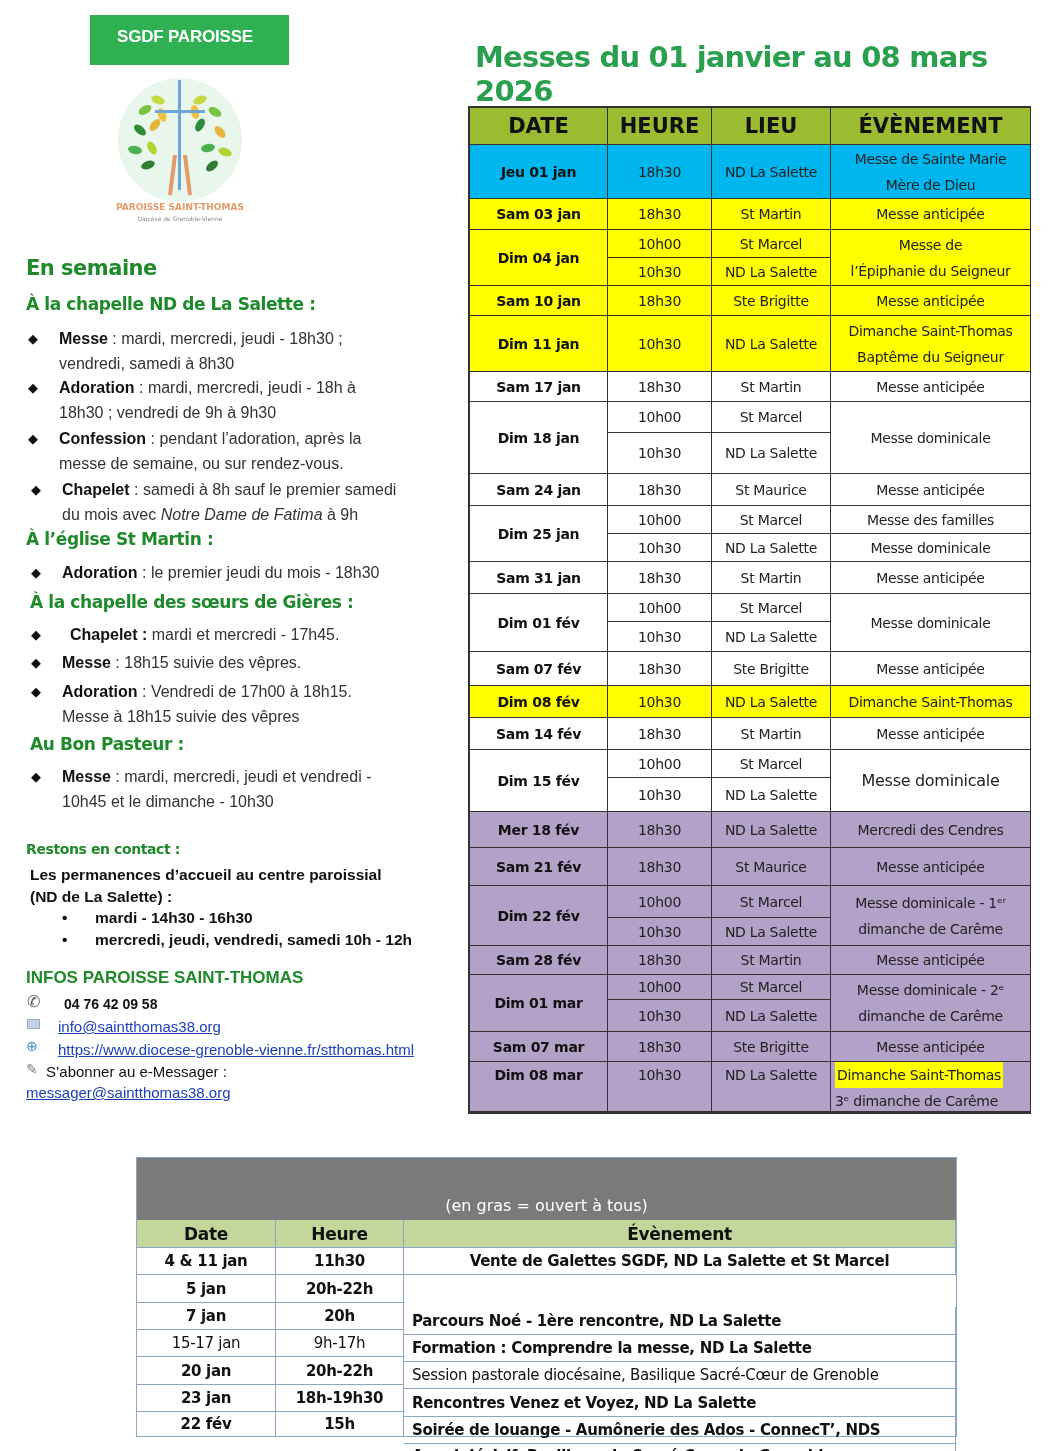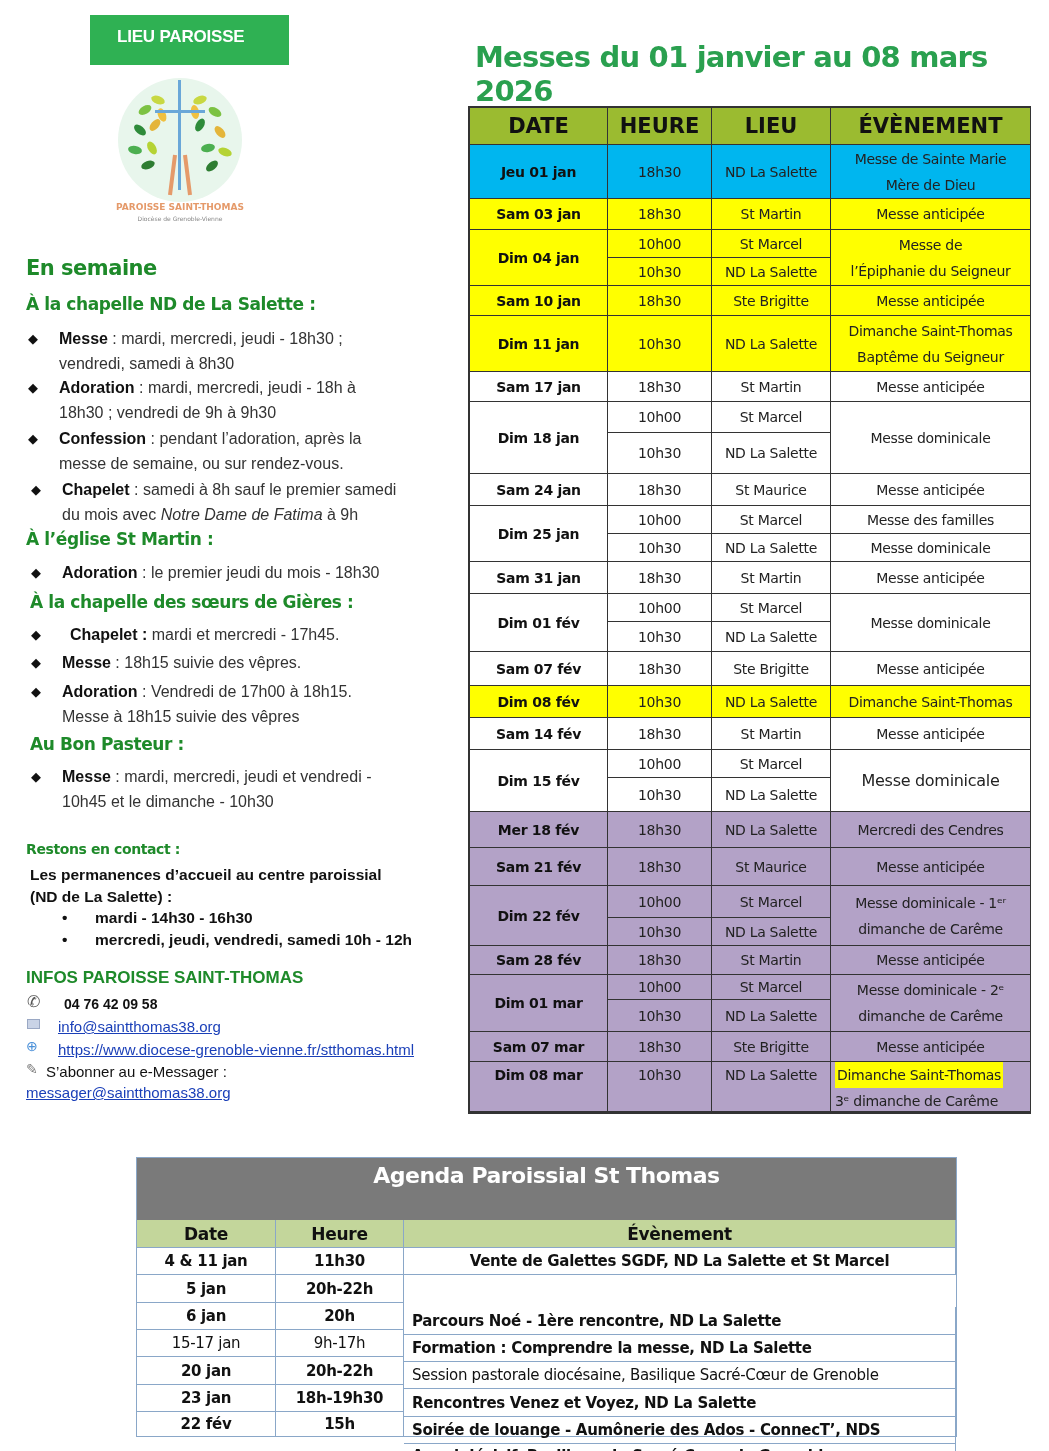--- a/index.html
+++ b/index.html
@@ -45,21 +45,21 @@
   .ag-title .t1 { font-size: 22px; font-weight: bold; padding-top: 5px; letter-spacing: -0.5px; }
   .ag-title .t2 { font-size: 16px; padding-top: 2px; margin-top: 36px; }
   .agc { position: absolute; border-right: 1.5px solid #8aa7c8; border-bottom: 1.5px solid #8aa7c8; display: flex; align-items: center; justify-content: center; font-family: "DejaVu Sans", sans-serif; font-size: 15px; color: #111; letter-spacing: -0.3px; }
   .agc.h { background: #c3d69b; font-size: 17px; font-weight: bold; }
   .agc.bold { font-weight: bold; }
   .agc.left { justify-content: flex-start; padding-left: 8px; margin-top: 32px; }
 </style>
 </head>
 <body>
 
-<div class="abs badge">LIEU PAROISSE</div>
+<div class="abs badge">SGDF PAROISSE</div>
 
 <div class="abs logo">
   <svg width="160" height="160" viewBox="0 0 160 160">
     <circle cx="80" cy="70" r="62" fill="#e8f6ec"></circle>
     <g fill="#7cc243">
       <ellipse cx="45" cy="40" rx="7" ry="4" transform="rotate(-30 45 40)"></ellipse>
       <ellipse cx="58" cy="30" rx="7" ry="4" transform="rotate(20 58 30)" fill="#c8d842"></ellipse>
       <ellipse cx="40" cy="60" rx="7" ry="4" transform="rotate(40 40 60)" fill="#2e8b3a"></ellipse>
       <ellipse cx="55" cy="55" rx="7" ry="4" transform="rotate(-50 55 55)" fill="#e4b53a"></ellipse>
       <ellipse cx="35" cy="80" rx="7" ry="4" transform="rotate(10 35 80)" fill="#4caf50"></ellipse>
@@ -318,33 +318,32 @@
     <div class="cell purple" style="left: 138px; top: 954px; width: 104px; height: 50px; align-items: flex-start;">10h30</div>
     <div class="cell purple" style="left: 242px; top: 954px; width: 119px; height: 50px; align-items: flex-start;">ND La Salette</div>
     <div class="cell purple" style="left: 361px; top: 954px; width: 200px; height: 50px; flex-direction: column; align-items: flex-start; justify-content: flex-start; padding-left: 4px;">
       <span class="hl">Dimanche Saint-Thomas</span>
       <span>3ᵉ dimanche de Carême</span>
     </div>
   </div>
 
 <div class="abs agenda" id="agenda">
   <div class="ag-title">
-    <div class="t1">Agenda Paroissial St Thomas</div>
     <div class="t2">(en gras = ouvert à tous)</div>
   </div>
 <div class="agc h" style="left: 0px; top: 62px; width: 139px; height: 28px;">Date</div>
     <div class="agc h" style="left: 139px; top: 62px; width: 128px; height: 28px;">Heure</div>
     <div class="agc h" style="left: 267px; top: 62px; width: 552px; height: 28px;">Évènement</div>
     <div class="agc bold" style="left: 0px; top: 90px; width: 139px; height: 27px;">4 &amp; 11 jan</div>
     <div class="agc bold" style="left: 139px; top: 90px; width: 128px; height: 27px;">11h30</div>
     <div class="agc bold" style="left: 267px; top: 90px; width: 552px; height: 27px;">Vente de Galettes SGDF, ND La Salette et St Marcel</div>
     <div class="agc bold" style="left: 0px; top: 117px; width: 139px; height: 28px;">5 jan</div>
     <div class="agc bold" style="left: 139px; top: 117px; width: 128px; height: 28px;">20h-22h</div>
     <div class="agc bold left" style="left: 267px; top: 117px; width: 552px; height: 28px;">Parcours Noé - 1ère rencontre, ND La Salette</div>
-    <div class="agc bold" style="left: 0px; top: 145px; width: 139px; height: 27px;">6 jan</div>
+    <div class="agc bold" style="left: 0px; top: 145px; width: 139px; height: 27px;">7 jan</div>
     <div class="agc bold" style="left: 139px; top: 145px; width: 128px; height: 27px;">20h</div>
     <div class="agc bold left" style="left: 267px; top: 145px; width: 552px; height: 27px;">Formation : Comprendre la messe, ND La Salette</div>
     <div class="agc " style="left: 0px; top: 172px; width: 139px; height: 27px;">15-17 jan</div>
     <div class="agc " style="left: 139px; top: 172px; width: 128px; height: 27px;">9h-17h</div>
     <div class="agc  left" style="left: 267px; top: 172px; width: 552px; height: 27px;">Session pastorale diocésaine, Basilique Sacré-Cœur de Grenoble</div>
     <div class="agc bold" style="left: 0px; top: 199px; width: 139px; height: 28px;">20 jan</div>
     <div class="agc bold" style="left: 139px; top: 199px; width: 128px; height: 28px;">20h-22h</div>
     <div class="agc bold left" style="left: 267px; top: 199px; width: 552px; height: 28px;">Rencontres Venez et Voyez, ND La Salette</div>
     <div class="agc bold" style="left: 0px; top: 227px; width: 139px; height: 27px;">23 jan</div>
     <div class="agc bold" style="left: 139px; top: 227px; width: 128px; height: 27px;">18h-19h30</div>

